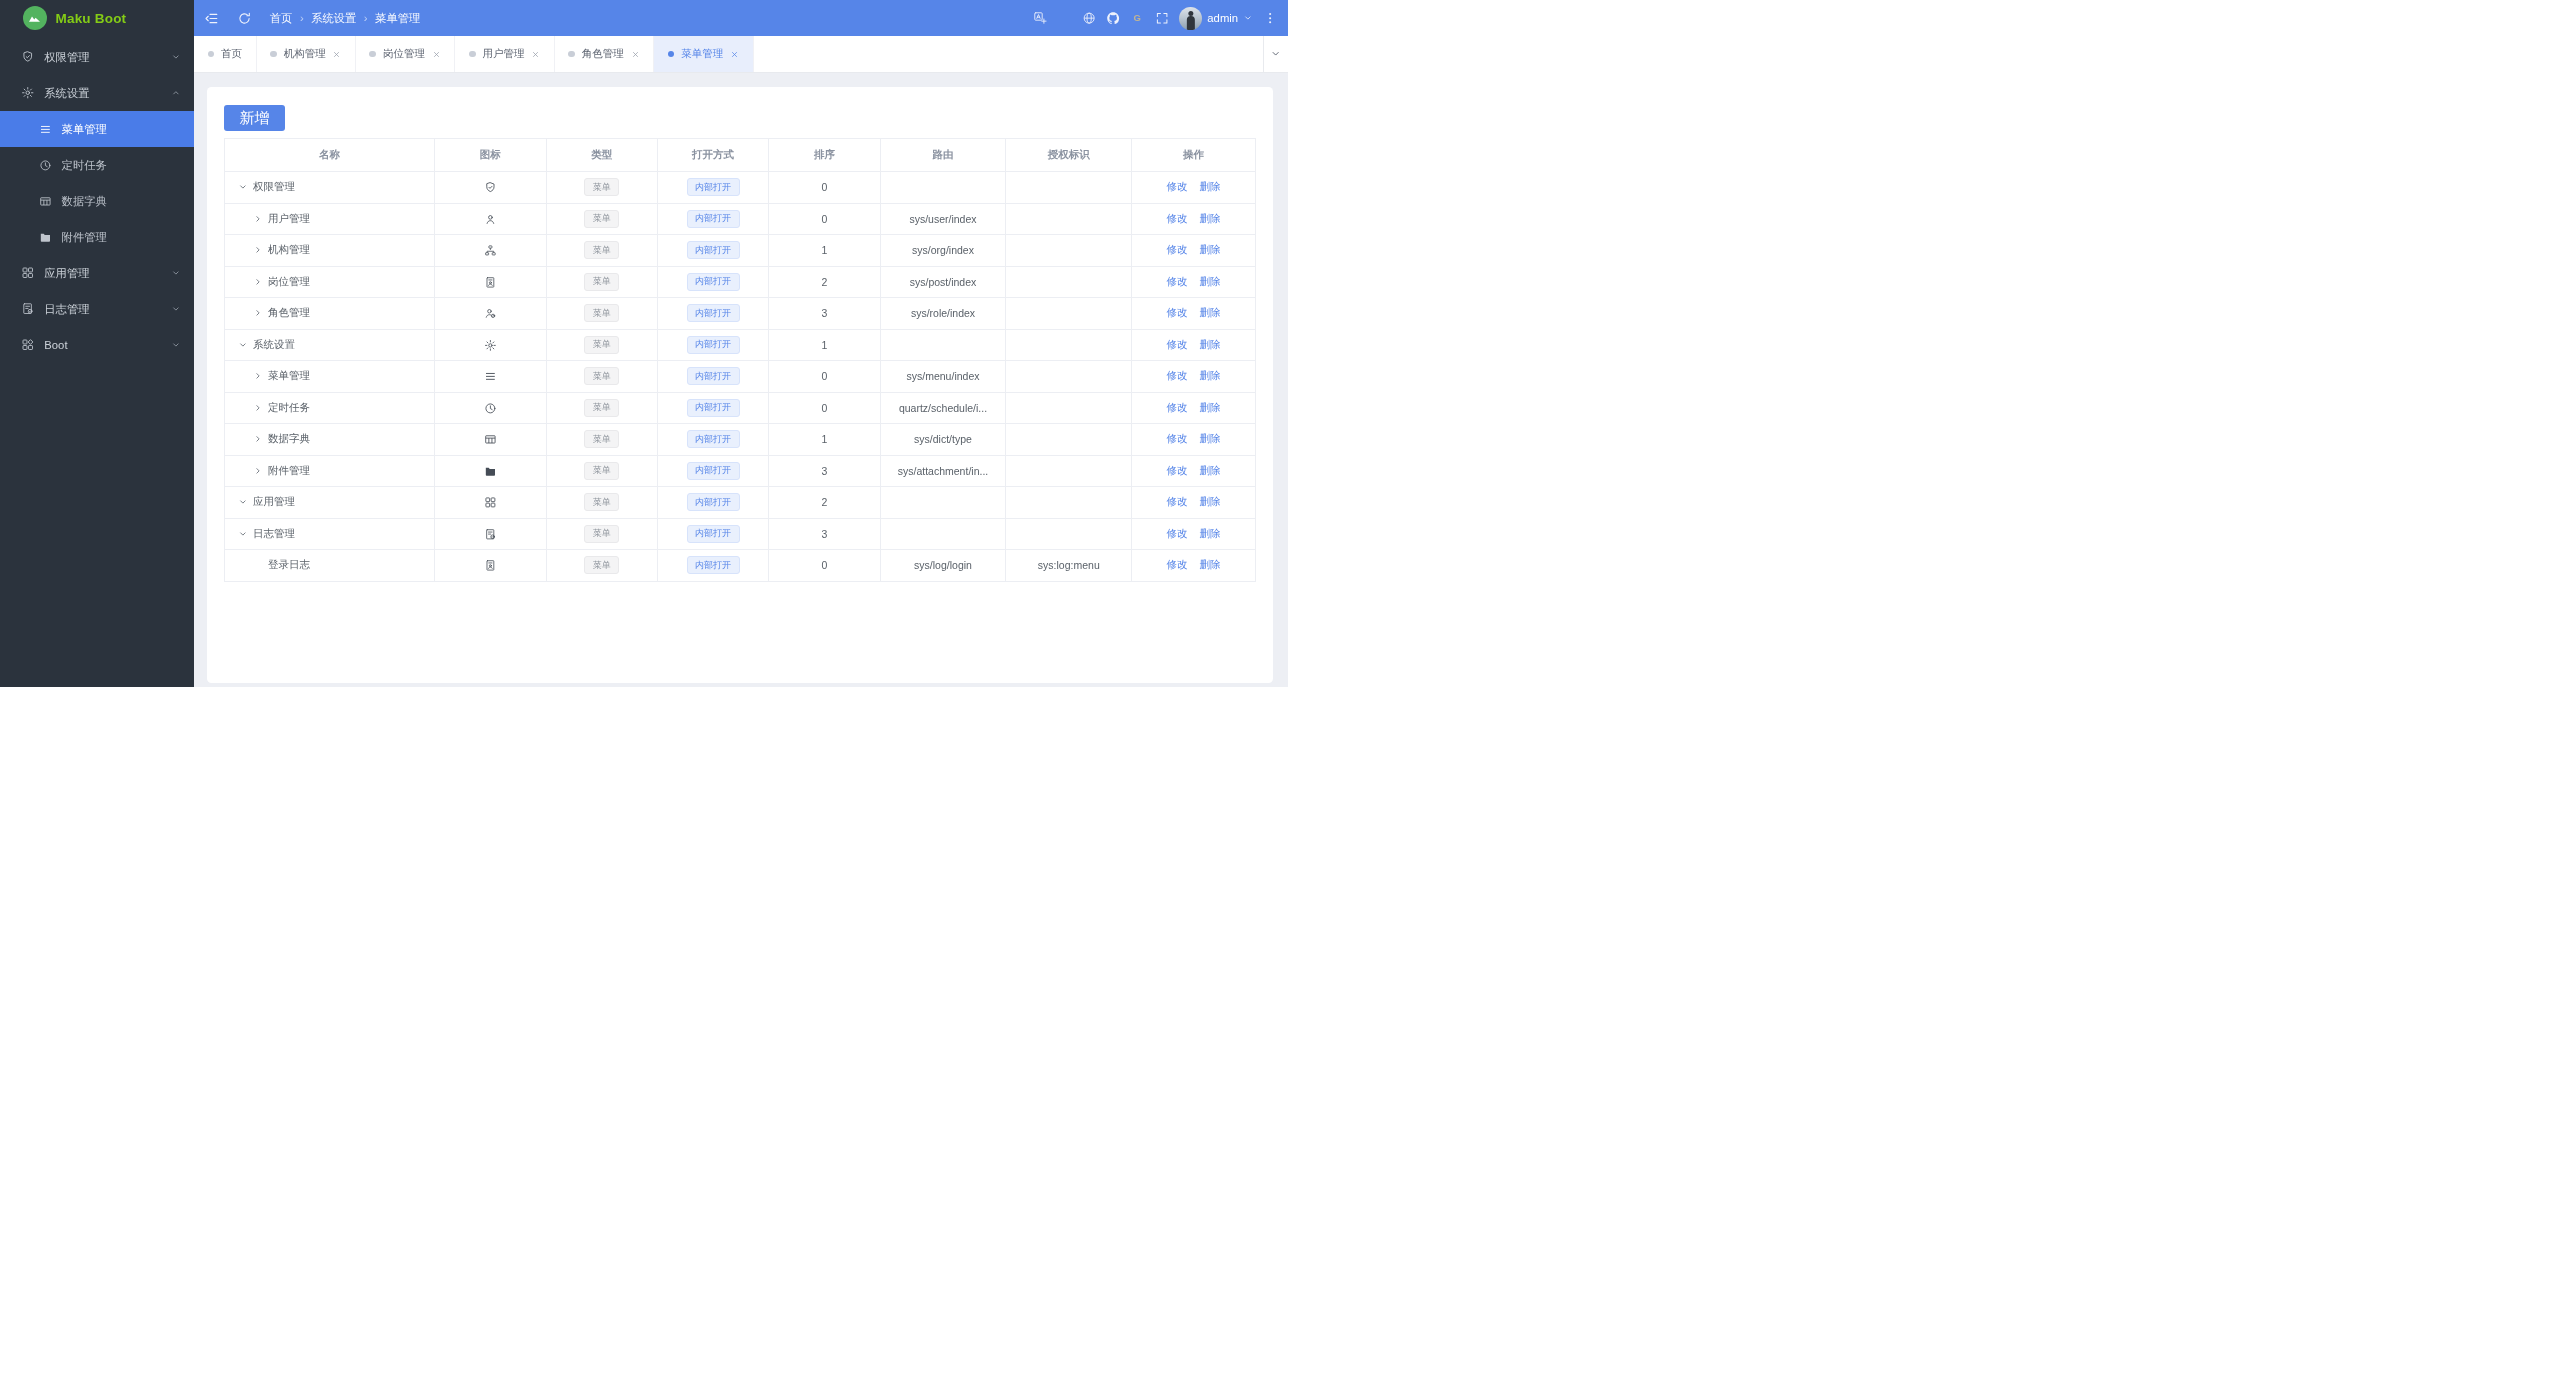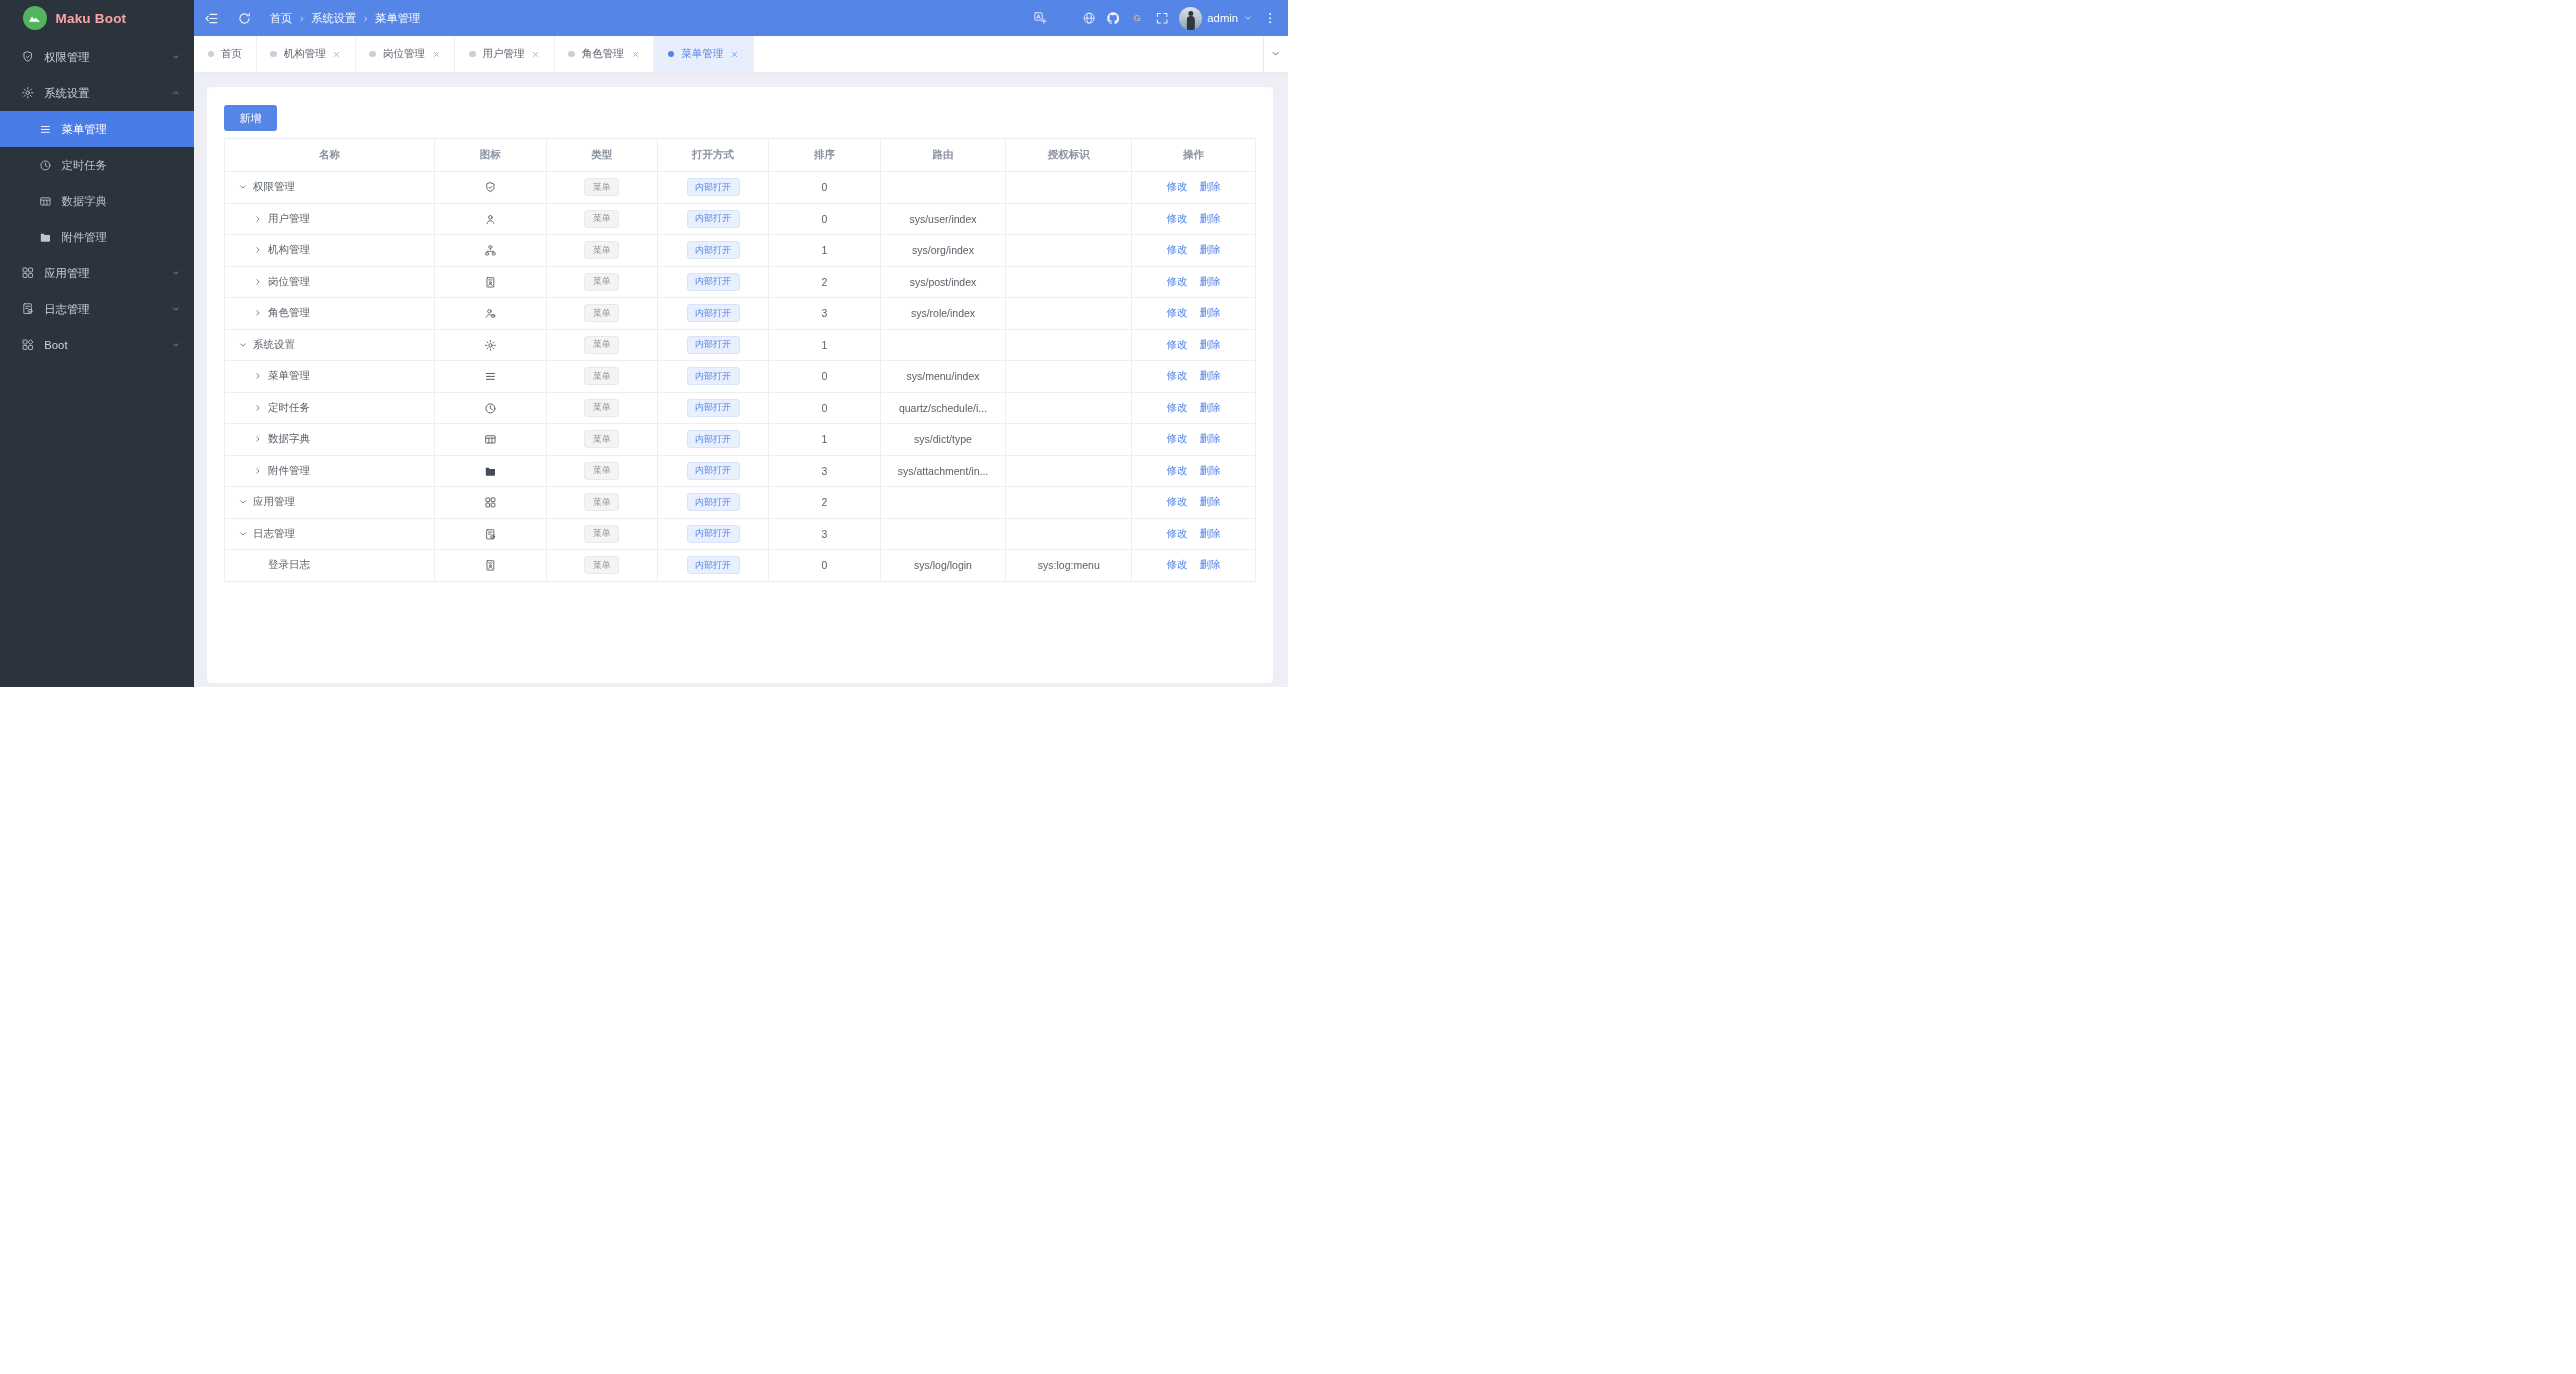--- a/index.html
+++ b/index.html
@@ -5,21 +5,21 @@
   html,body{margin:0;padding:0;width:1288px;height:687px;overflow:hidden;
     font-family:"Liberation Sans","DejaVu Sans",sans-serif;}
   *{box-sizing:border-box;}
   .app{display:flex;width:100%;height:100%;}
 
   
   .sidebar{width:194px;flex:0 0 194px;background:#2b333d;display:flex;flex-direction:column;}
   .logo{height:36px;display:flex;align-items:center;padding-left:22.5px;gap:9px;flex:0 0 36px;}
   .logo-circle{width:24px;height:24px;border-radius:50%;background:#53b35f;display:flex;align-items:center;justify-content:center;}
   .logo-circle svg{width:15px;height:15px;color:#fff;}
-  .logo-name{font-size:13.5px;font-weight:700;color:#fca5a5;letter-spacing:0.2px;}
+  .logo-name{font-size:13.5px;font-weight:700;color:#84cc16;letter-spacing:0.2px;}
   .side-nav{padding-top:3px;}
   .side-item{height:36px;display:flex;align-items:center;padding:0 13.5px 0 21px;color:#ccd2d9;font-size:11.3px;cursor:pointer;}
   .side-item .icn{width:13.5px;height:13.5px;margin-right:9.8px;color:#c3c9d1;flex:0 0 13.5px;}
   .side-item .chev{margin-left:auto;width:9.8px;height:9.8px;color:#98a1ab;flex:0 0 9.8px;}
   .side-sub{height:36px;display:flex;align-items:center;padding-left:39px;color:#bfc5cd;font-size:11.3px;cursor:pointer;}
   .side-sub .icn{width:12.8px;height:12.8px;margin-right:9.8px;flex:0 0 12.8px;}
   .side-sub.active{background:#4a7ce8;color:#fff;}
 
   
   .topbar{height:36px;flex:0 0 36px;background:#5685e8;display:flex;align-items:center;padding:0 10.5px 0 9.8px;color:#fff;}
@@ -49,21 +49,21 @@
   .tab .close{width:9px;height:9px;color:#9aa0ab;flex:0 0 9px;}
   .tab.active{background:#e8eefc;color:#5685e8;}
   .tab.active .tab-dot{background:#5685e8;}
   .tab.active .close{color:#5685e8;}
   .tab-dd{width:25.5px;flex:0 0 25.5px;border-left:0.8px solid #e8eaee;display:flex;align-items:center;justify-content:center;color:#5c6370;cursor:pointer;}
   .tab-dd svg{width:11.3px;height:11.3px;}
 
   
   .content{flex:1;background:#edeff4;padding:14.3px 15px 4.5px 12.8px;min-height:0;}
   .card{background:#fff;border-radius:4.5px;height:100%;padding:18px 17px 0;}
-  .btn-add{height:26px;padding:0 15.8px;background:#5685e8;color:#fff;border:none;border-radius:3px;font-size:11px;cursor:pointer;}
+  .btn-add{height:26px;padding:0 15.8px;background:#5685e8;color:#fff;border:none;border-radius:3px;font-size:15px;cursor:pointer;}
   .table-wrap{margin-top:6.8px;border-radius:22px;}
   table{width:100%;border-collapse:collapse;table-layout:fixed;}
   th{height:33px;font-size:10.5px;font-weight:600;color:#8a92a0;border:0.8px solid #eceef3;background:#fff;}
   td{height:31.5px;border:0.8px solid #eceef3;text-align:center;font-size:10.5px;color:#5a6169;white-space:nowrap;overflow:hidden;}
   td.cell-name{text-align:left;}
   .name-wrap{display:flex;align-items:center;gap:5.3px;}
   .name-wrap.lvl0{padding-left:12px;}
   .name-wrap.lvl1{padding-left:27px;}
   .arrow{width:9.8px;height:9.8px;color:#5f6670;flex:0 0 9.8px;}
   .arrow.ph{visibility:hidden;}

